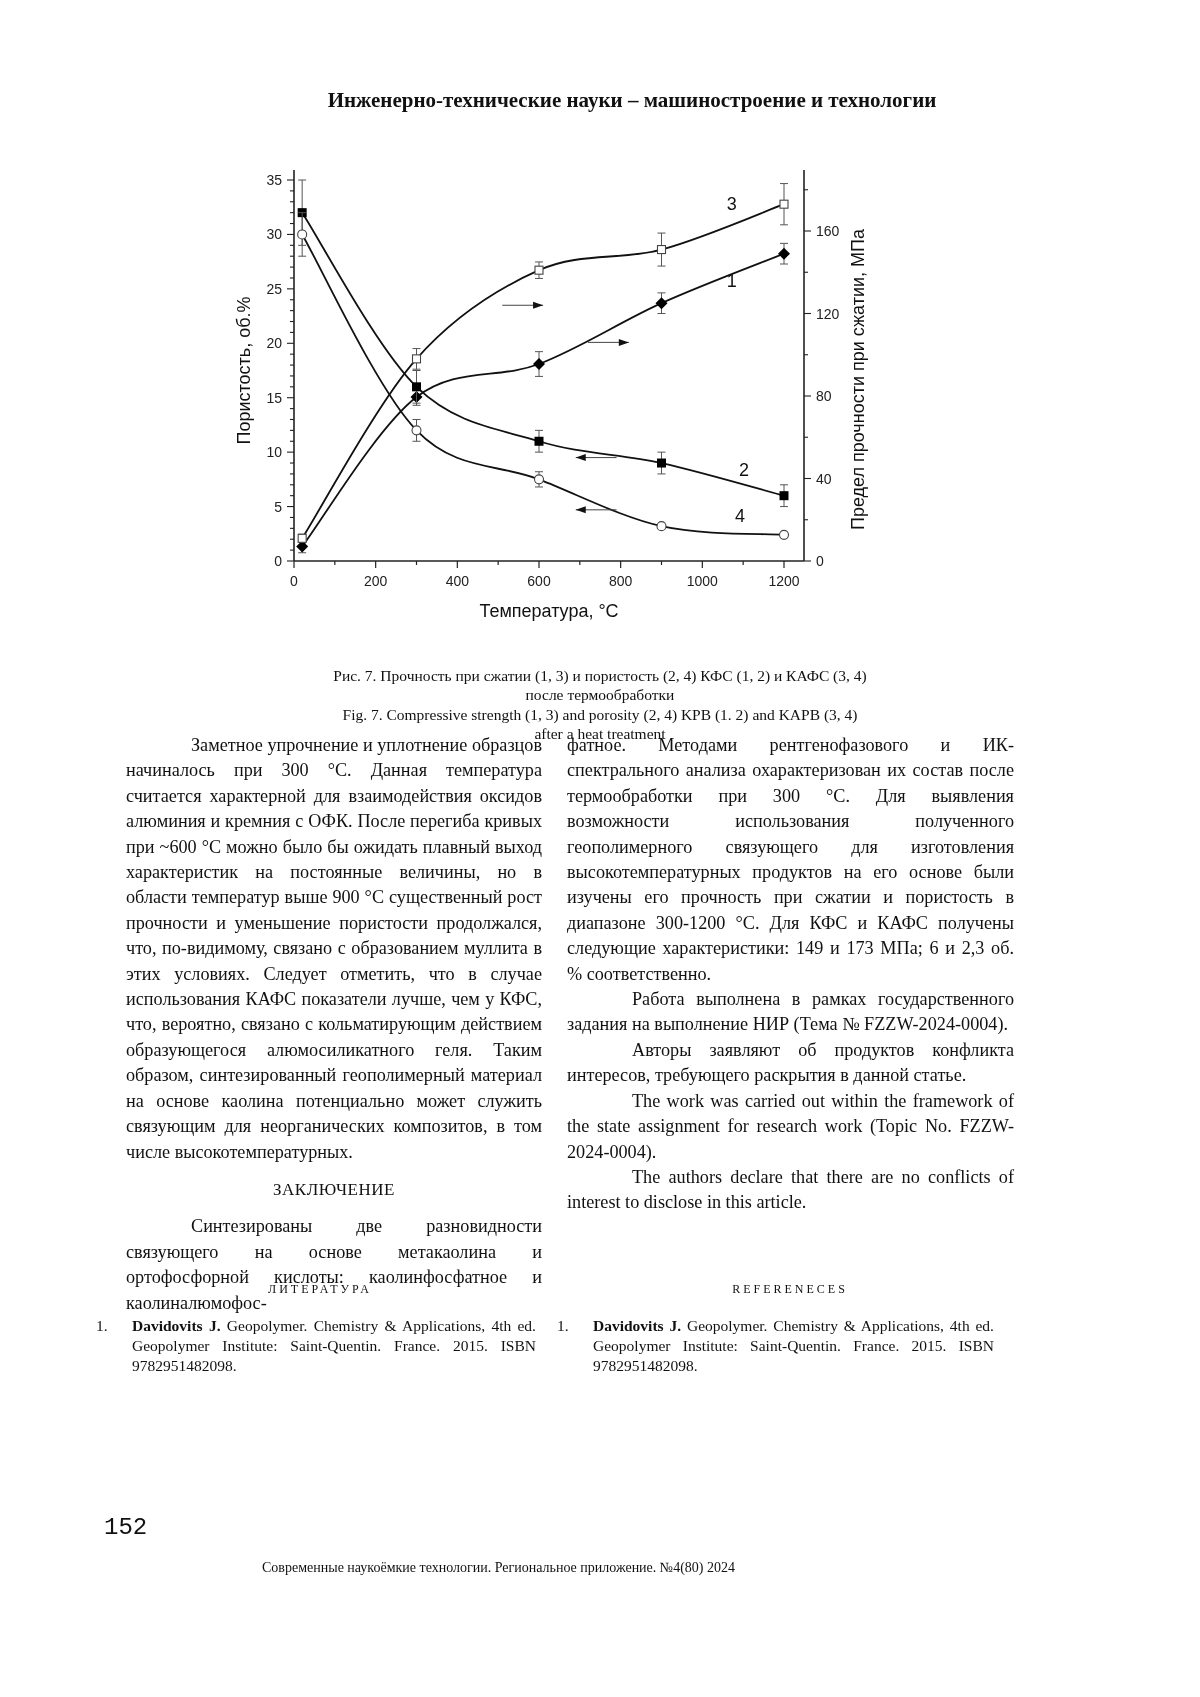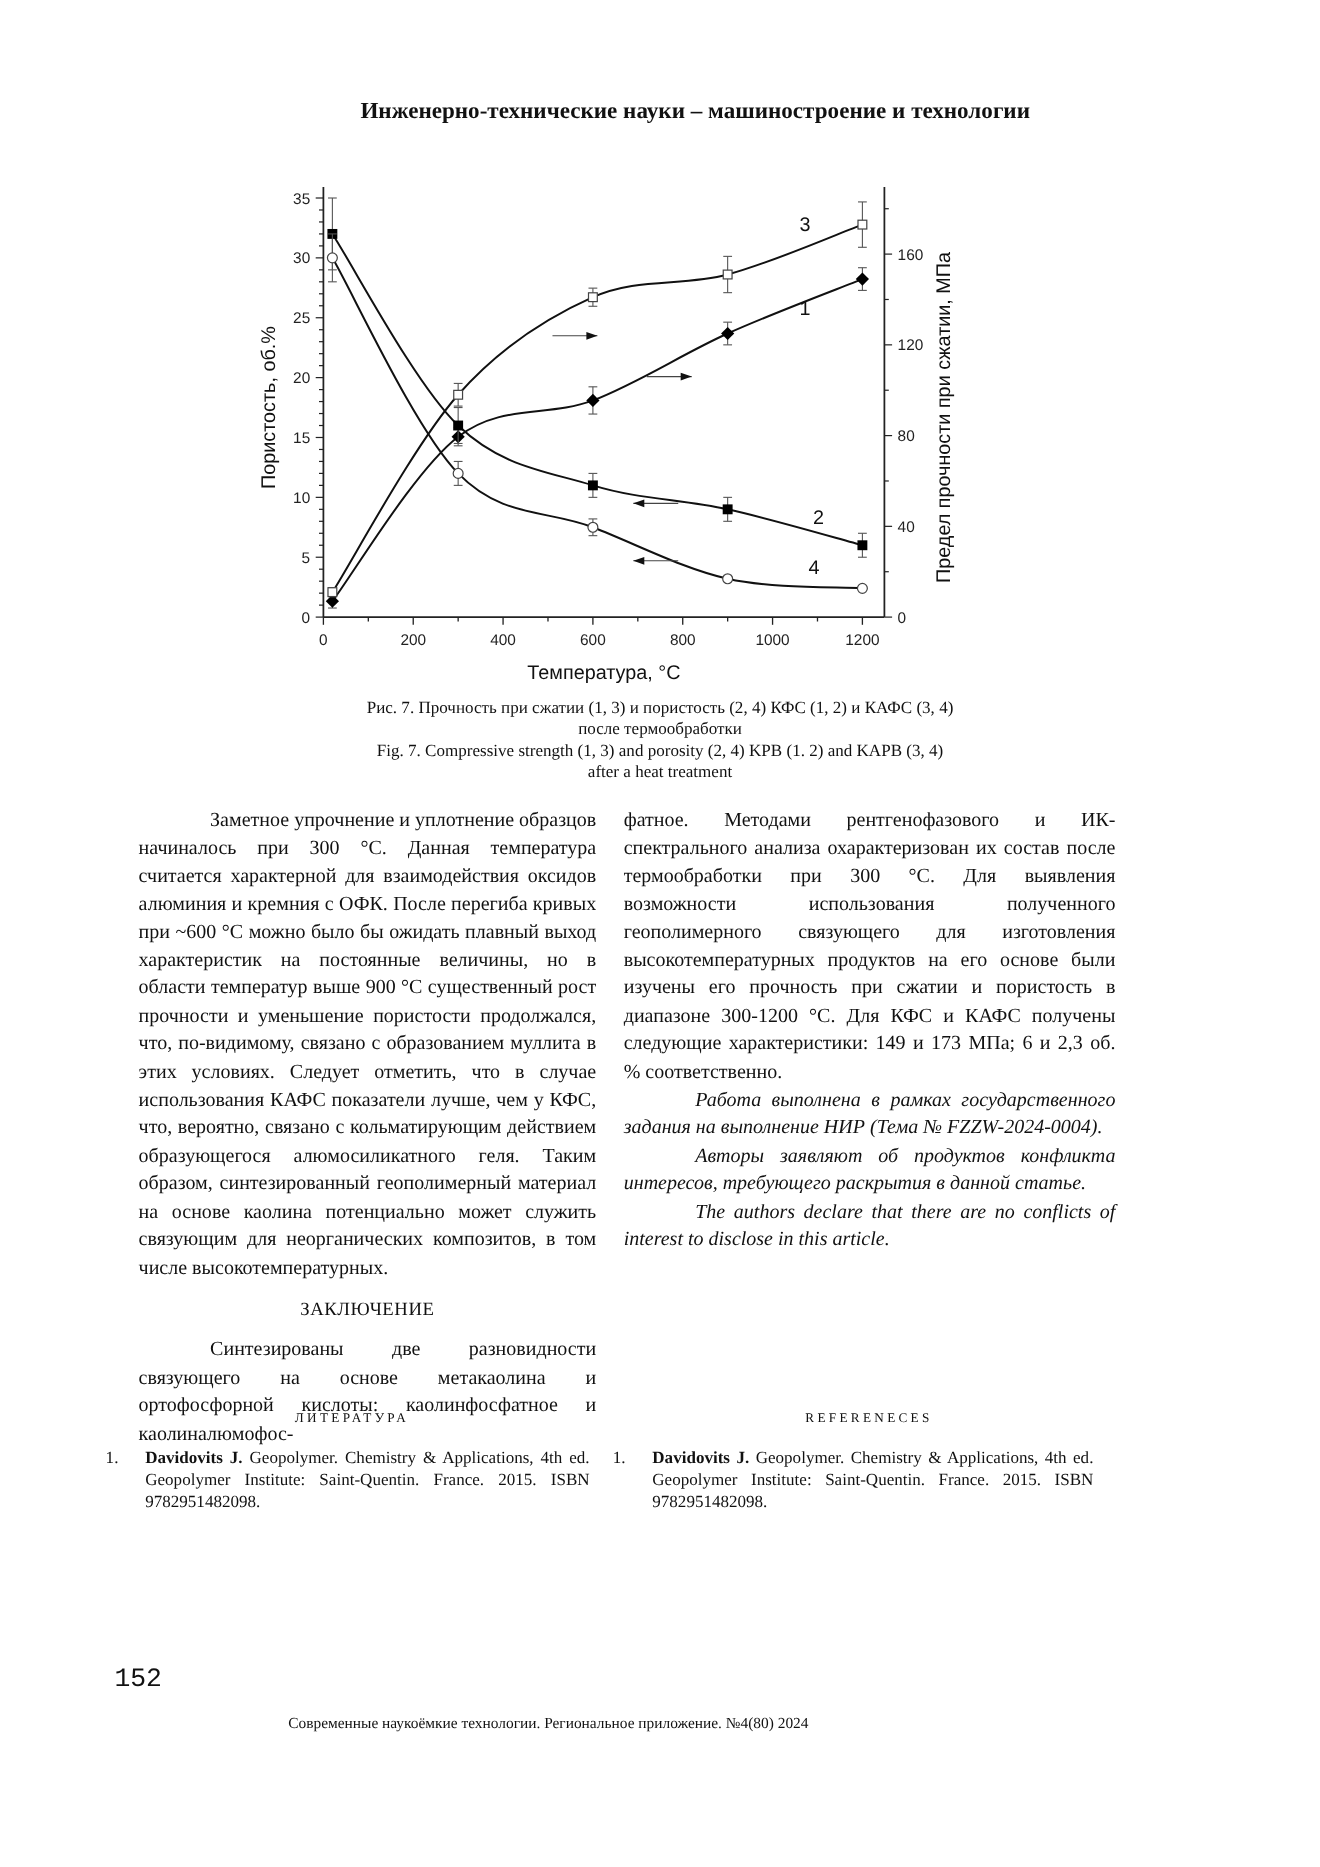--- a/index.html
+++ b/index.html
@@ -1,23 +1,23 @@
 <!DOCTYPE html>
 <html><head>
 <meta charset="utf-8">
 <style>
   html, body { margin:0; padding:0; background:#ffffff; }
   body { width:1200px; height:1697px; position:relative; font-family:"Liberation Serif", serif; color:#111; overflow:hidden; }
   .header { position:absolute; top:88px; left:0; width:1200px; text-align:center; font-weight:bold; font-size:21px;margin-left:32px; }
   #chart { position:absolute; left:230px; top:170px; }
-  .cap { position:absolute; left:0; width:1200px; text-align:center; font-size:15.5px; line-height:19px; }
+  .cap { position:absolute; left:0; width:1200px; text-align:center; font-size:15.5px; line-height:19px;margin-top:32px; }
   .col { position:absolute; font-size:18.2px; line-height:25.4px; text-align:justify; }
   .col p { margin:0; }
   .indent { text-indent:65px; }
-  .ital { font-style:italic; }
+  .ital { }
   .sec { text-align:center; font-size:17px; letter-spacing:0.5px; margin:12px 0; }
   .refhead { position:absolute; font-size:12px; letter-spacing:3px; text-align:center; }
   .ref { position:absolute; font-size:15.5px; line-height:20px; text-align:justify; }
   .ref .num { position:absolute; left:0; top:0; }
   .ref .body { margin-left:36px; }
   .footer-page { position:absolute; top:1514px; left:104px; font-size:24px;font-family:Liberation Mono, monospace; }
   .footer-journal { position:absolute; top:1560px; left:262px; font-size:14px; }
   svg text { font-family:"Liberation Sans", sans-serif; }
 </style>
 </head>
@@ -211,20 +211,21 @@
 <div class="col" style="left:126px; top:733px; width:416px;">
   <p class="indent">Заметное упрочнение и уплотнение образцов начиналось при 300 °С. Данная температура считается характерной для взаимодействия оксидов алюминия и кремния с ОФК. После перегиба кривых при ~600 °С можно было бы ожидать плавный выход характеристик на постоянные величины, но в области температур выше 900 °С существенный рост прочности и уменьшение пористости продолжался, что, по-видимому, связано с образованием муллита в этих условиях. Следует отметить, что в случае использования КАФС показатели лучше, чем у КФС, что, вероятно, связано с кольматирующим действием образующегося алюмосиликатного геля. Таким образом, синтезированный геополимерный материал на основе каолина потенциально может служить связующим для неорганических композитов, в том числе высокотемпературных.</p>
   <div class="sec">ЗАКЛЮЧЕНИЕ</div>
   <p class="indent">Синтезированы две разновидности связующего на основе метакаолина и ортофосфорной кислоты: каолинфосфатное и каолиналюмофос-</p>
 </div>
 
 <div class="col" style="left:567px; top:733px; width:447px;">
   <p>фатное. Методами рентгенофазового и ИК-спектрального анализа охарактеризован их состав после термообработки при 300 °С. Для выявления возможности использования полученного геополимерного связующего для изготовления высокотемпературных продуктов на его основе были изучены его прочность при сжатии и пористость в диапазоне 300-1200 °С. Для КФС и КАФС получены следующие характеристики: 149 и 173 МПа; 6 и 2,3 об. % соответственно.</p>
   <p class="indent ital">Работа выполнена в рамках государственного задания на выполнение НИР (Тема № FZZW-2024-0004).</p>
   <p class="indent ital">Авторы заявляют об продуктов конфликта интересов, требующего раскрытия в данной статье.</p>
+  <p class="indent ital">The work was carried out within the framework of the state assignment for research work (Topic No. FZZW-2024-0004).</p>
   <p class="indent ital">The authors declare that there are no conflicts of interest to disclose in this article.</p>
 </div>
 
 <div class="refhead" style="left:90px; top:1282px; width:460px;">ЛИТЕРАТУРА</div>
 <div class="refhead" style="left:560px; top:1282px; width:460px;text-align:center;">REFERENECES</div>
 
 <div class="ref" style="left:96px; top:1316px; width:440px;">
   <span class="num">1.</span>
   <div class="body"><b>Davidovits J.</b><span> Geopolymer. Chemistry &amp; Applications, 4th ed. Geopolymer Institute: Saint-Quentin. France. 2015. ISBN 9782951482098.</span></div>
 </div>

